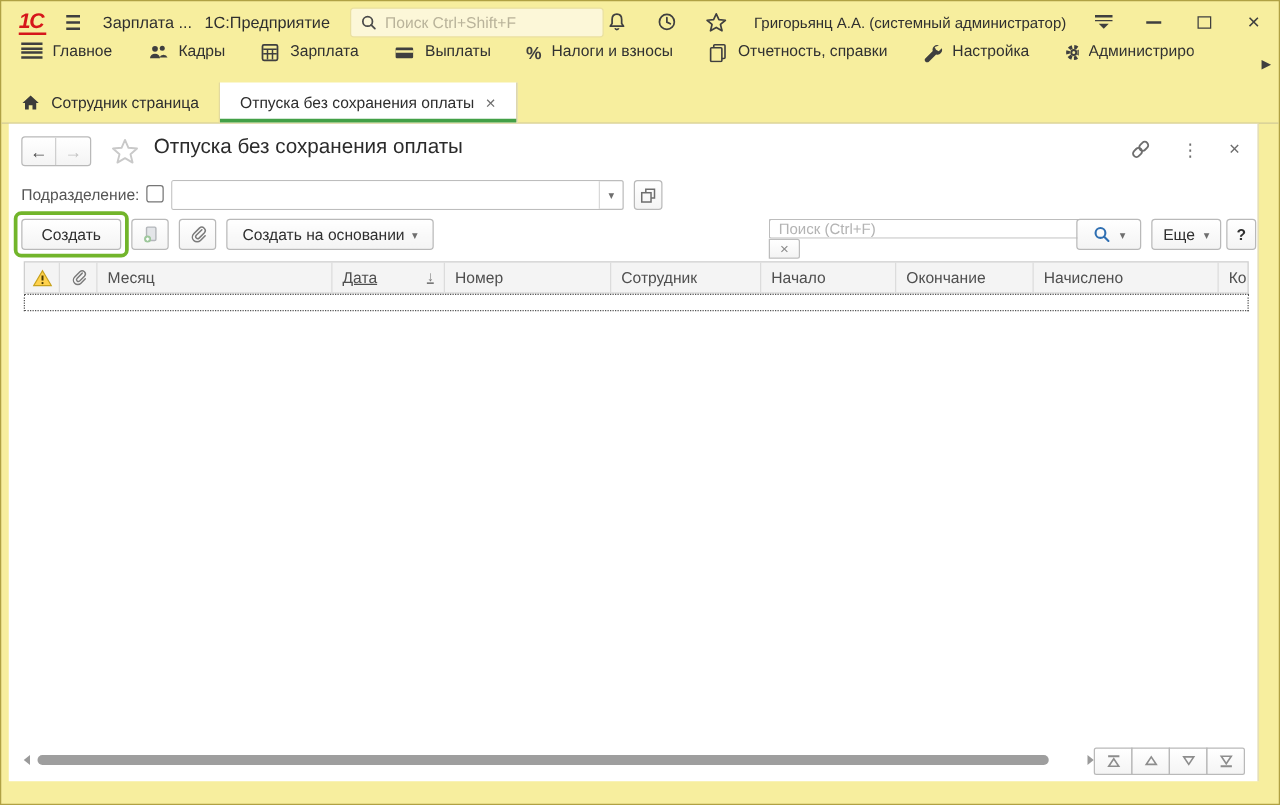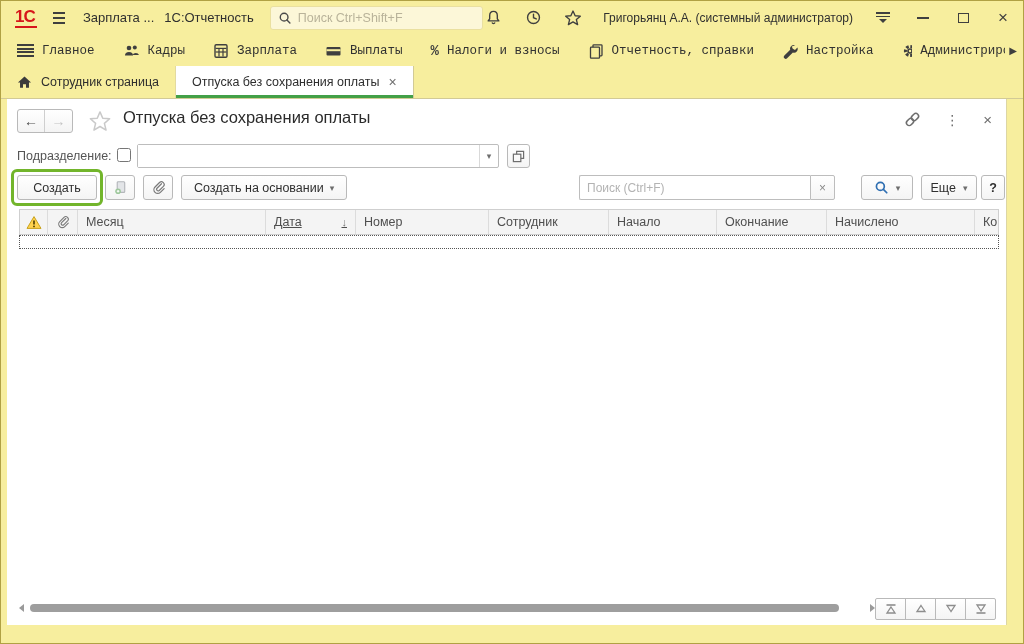--- a/index.html
+++ b/index.html
@@ -3,41 +3,41 @@
 <meta charset="utf-8">
 <style>
   * { box-sizing: border-box; margin: 0; padding: 0; }
   html,body { width:1024px; height:644px; }
   body { font-family:"Liberation Sans", sans-serif; font-size:12px; color:#3a3a3a; background:#e8e8e8; }
 
   .window { position:relative; width:1024px; height:644px; background:#f7ee9e; border:1px solid #b0a144; overflow:hidden; }
 
   
   .titlebar { position:absolute; left:0; top:0; width:100%; height:33px; display:flex; align-items:center; padding:0 10px 0 14px; }
-  .logo { color:#d6161b; font-weight:bold; font-size:17px; letter-spacing:-1px; border-bottom:2px solid #d6161b; line-height:17px; padding:0 2px 1px 0; margin-right:16px; }
+  .logo { color:#d6161b; font-weight:bold; font-size:17px; font-style:italic; letter-spacing:-1px; border-bottom:2px solid #d6161b; line-height:17px; padding:0 2px 1px 0; margin-right:16px; }
   .tb-burger { width:16px; height:12px; display:flex; flex-direction:column; justify-content:space-between; margin-right:18px; cursor:pointer; }
   .tb-burger i { display:block; height:2px; background:#3f3f3f; }
   .tb-title { font-size:13px; color:#2f2f2f; margin-right:10px; white-space:nowrap; }
   .tb-brand { font-size:13px; color:#2f2f2f; margin-right:16px; white-space:nowrap; }
   .tb-search { display:flex; align-items:center; gap:6px; width:276px; height:24px; background:#fcf7d8; border:1px solid #eae0a0; border-radius:3px; padding:0 7px; }
   .tb-search input { flex:1; border:none; outline:none; background:transparent; font-family:inherit; font-size:12.5px; color:#a21caf; min-width:0; }
   .tb-search input::placeholder { color:#b9b39a; }
   .tb-right { margin-left:auto; display:flex; align-items:center; gap:20px;justify-content:space-between; }
   .tb-iconbtn { display:flex; align-items:center; justify-content:center; width:20px; height:20px; cursor:pointer; }
   .tb-user { font-size:12px; color:#2f2f2f; white-space:nowrap; }
   .win-min { width:12px; height:2px; background:#3f3f3f; }
   .win-max { width:11px; height:10px; border:1.5px solid #3f3f3f; }
   .win-close { font-size:17px; color:#3f3f3f; line-height:1; }
   .collapse-ic { display:flex; flex-direction:column; align-items:center; gap:2px; }
   .collapse-ic i { display:block; width:14px; height:1.8px; background:#3f3f3f; }
   .collapse-ic .tri { width:0; height:0; background:none; border-left:4px solid transparent; border-right:4px solid transparent; border-top:4px solid #3f3f3f; }
 
   
   .menubar { position:absolute; left:0; top:33px; width:100%; height:33px; display:flex; align-items:center; padding:0 18px 0 14px; gap:0; }
-  .menu-item { display:flex; align-items:center; gap:8px; padding:0 14px; height:100%; cursor:pointer; white-space:nowrap; font-size:12.5px; color:#313131;font-family:Liberation Mono, monospace; }
+  .menu-item { display:flex; gap:8px; padding:0 14px; height:100%; cursor:pointer; white-space:nowrap; font-size:12.5px; color:#313131; }
   .menu-item:first-child { padding-left:2px; }
   .menu-item.clip { max-width:118px; overflow:hidden; padding-right:0; }
   .menu-item.clip span { overflow:hidden; white-space:nowrap; }
   .pct { font-size:14px; font-weight:bold; color:#3f3f3f; }
   .menu-burger { width:17px; height:13px; display:flex; flex-direction:column; justify-content:space-between; }
   .menu-burger i { display:block; height:2.4px; background:#3f3f3f; }
   .menu-overflow { position:absolute; right:6px; top:0; height:33px; display:flex; align-items:center; font-size:10px; color:#3f3f3f; cursor:pointer; }
 
   
   .tabbar { position:absolute; left:0; top:66px; width:100%; height:32px; display:flex; align-items:flex-end; border-bottom:1px solid #d2ca96; }
@@ -70,21 +70,21 @@
   .combo input { flex:1; border:none; outline:none; padding:0 6px; font-family:inherit; font-size:12px; min-width:0; }
   .combo-dd { width:19px; border-left:1px solid #d9d9d9; display:flex; align-items:center; justify-content:center; color:#6e6e6e; font-size:9px; cursor:pointer; }
   .open-btn { position:absolute; left:500px; top:1px; width:23px; height:24px; padding:0; }
 
   .cmdrow { position:absolute; left:0; top:76px; width:100%; height:26px; }
   .create-btn { position:absolute; left:10px; top:0; width:80px; }
   .hl-box { position:absolute; left:4px; top:-6px; width:92px; height:37px; border:3px solid #72b52b; border-radius:6px; pointer-events:none; }
   .iconbtn30 { position:absolute; top:0; width:30px; padding:0; }
   .basedon-btn { position:absolute; left:174px; top:0; padding:0 12px; }
   .dd-caret { font-size:9px; color:#6e6e6e; }
-  .searchbox { position:absolute; left:572px; top:0; width:256px; height:25px; display:flex; }
+  .searchbox { position:absolute; left:608px; top:0; width:256px; height:25px; display:flex;flex-direction:column; }
   .searchbox input { flex:1; border:1px solid #bdbdbd; border-right:none; border-radius:2px 0 0 2px; outline:none; padding:0 7px; font-family:inherit; font-size:12px; color:#333; min-width:0; }
   .searchbox input::placeholder { color:#b3b3b3; }
   .search-clear { width:25px; border:1px solid #bdbdbd; background:linear-gradient(#fff,#f4f4f4); color:#8a8a8a; font-size:12px; display:flex; align-items:center; justify-content:center; cursor:pointer; border-radius:0 2px 2px 0; }
   .qbtn { position:absolute; left:854px; top:0; width:52px; padding:0; gap:7px; }
   .morebtn { position:absolute; left:914px; top:0; width:56px; padding:0; gap:7px; }
   .helpbtn { position:absolute; left:974px; top:0; width:24px; padding:0; font-weight:bold; color:#2f2f2f; }
 
   
   .thead { position:absolute; left:12px; top:110px; width:980px; height:26px; display:flex; background:#f4f4f4; border:1px solid #cfcfcf; }
   .th { display:flex; align-items:center; padding:0 8px; border-right:1px solid #dcdcdc; color:#4f4f4f; font-size:12.5px; overflow:hidden; white-space:nowrap; cursor:pointer; }
@@ -113,21 +113,21 @@
 <div class="window">
 
   <div class="titlebar">
     <div class="logo"><span>1С</span></div>
     <div class="tb-burger">
         <i></i>
         <i></i>
         <i></i>
       </div>
     <span class="tb-title">Зарплата ...</span>
-    <span class="tb-brand">1С:Отчетность</span>
+    <span class="tb-brand">1С:Предприятие</span>
     <div class="tb-search">
       <span>
         <svg width="14" height="14" viewBox="0 0 16 16">
             <circle cx="7" cy="7" r="4.4" fill="none" stroke="#4a4a4a" stroke-width="1.6"></circle>
             <line x1="10.2" y1="10.2" x2="13.6" y2="13.6" stroke="#4a4a4a" stroke-width="1.6" stroke-linecap="round"></line>
           </svg>
       </span>
       <input placeholder="Поиск Ctrl+Shift+F" style="">
     </div>
     <div class="tb-right">

